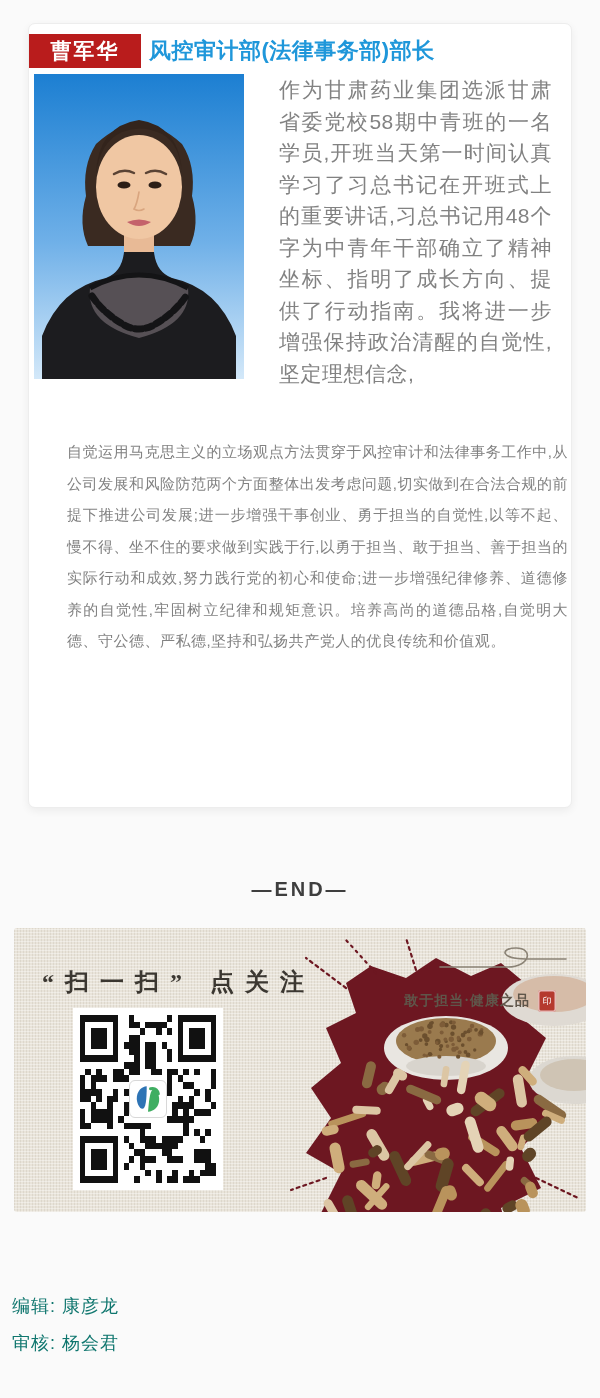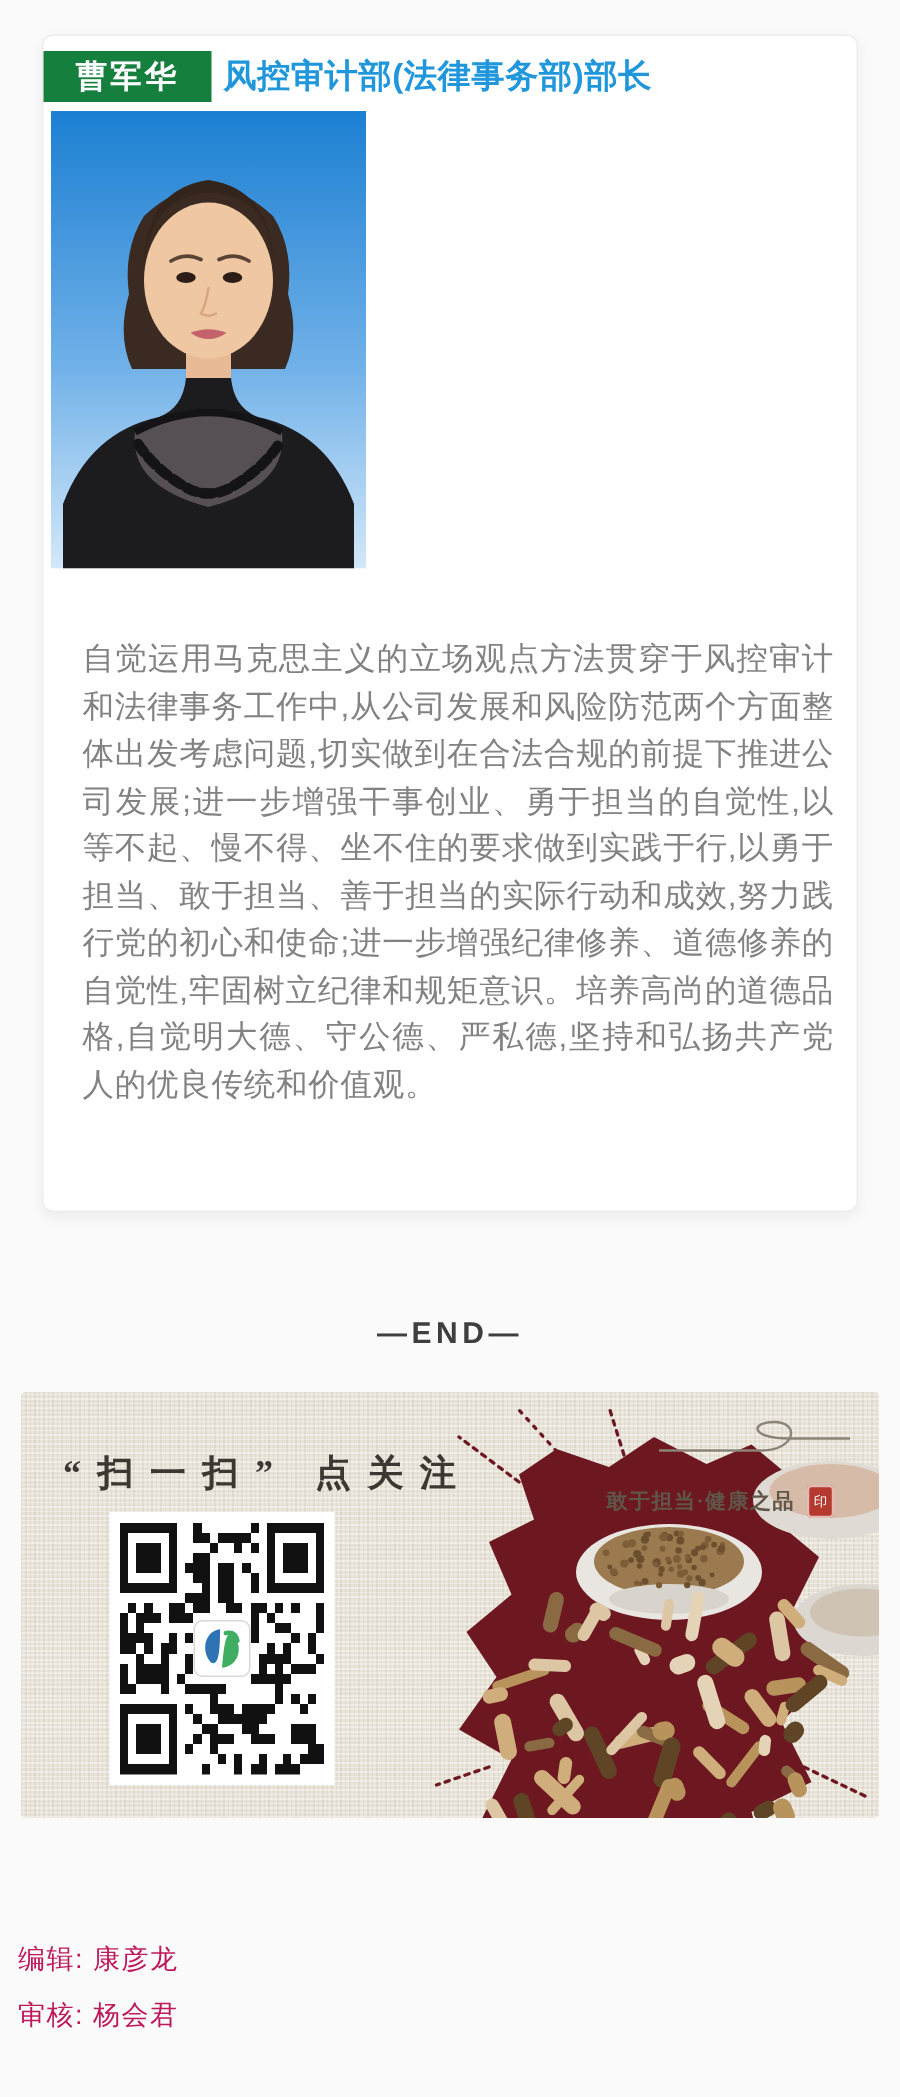--- a/index.html
+++ b/index.html
@@ -22,22 +22,22 @@
   .dept-title{font-size:22px;font-weight:bold;margin-left:8px;letter-spacing:.5px;}
   .portrait{
     position:absolute;left:5px;top:50px;width:210px;height:305px;display:block;
   }
   .intro{
     position:absolute;left:250px;top:50px;width:273px;margin:0;
     font-size:21px;line-height:31.5px;color:#828282;text-align:justify;
     letter-spacing:.5px;
   }
   .body-rest{
-    position:absolute;left:22px;top:396px;width:501px;margin:4px;
-    font-size:21px;line-height:31.5px;color:#828282;text-align:justify;
+    position:absolute;left:22px;top:396px;width:501px;margin:16px;
+    font-size:15px;line-height:31.5px;color:#828282;text-align:justify;
     letter-spacing:.5px;
   }
   
   .end-marker{
     position:absolute;left:0;top:860px;width:600px;text-align:center;
     font-size:20px;font-weight:bold;color:#3e3e3e;letter-spacing:3px;margin-top:18px;
   }
   
   .banner{
     position:absolute;left:14px;top:928px;width:572px;height:284px;
@@ -76,32 +76,32 @@
   }
   .company-bar{
     position:absolute;left:30px;top:287px;width:234px;height:41px;border-radius:3px;
     display:flex;align-items:center;box-shadow:0 1px 2px rgba(0,0,0,.12);
   }
   .company-bar .mag{margin:0 8px 0 10px;flex:0 0 auto;}
   .company-text{display:flex;flex-direction:column;line-height:1;}
   .company-cn{font-size:16px;font-weight:bold;color:#1d5f46;letter-spacing:.5px;}
   .company-en{font-size:7px;color:#37815f;margin-top:4px;letter-spacing:.2px;}
   
-  .meta-line{position:absolute;left:12px;font-size:18px;color:#be185d;letter-spacing:1px;}
+  .meta-line{position:absolute;left:12px;font-size:18px;color:#0f766e;letter-spacing:1px;}
   .meta-editor{top:1294px;}
   .meta-reviewer{top:1331px;}
   .meta-line .name{margin-left:6px;}
 </style>
 </head>
 <body>
 
 <div class="card">
 
   <div class="hdr">
-    <div class="name-badge" style="background:#15803d;align-items:center;">
+    <div class="name-badge" style="background:#b91c1c;align-items:center;">
       <span>曹军华</span>
     </div>
     <div class="dept-title" style="color:#1f97da;">风控审计部(法律事务部)部长</div>
   </div>
 
   <svg class="portrait" viewBox="0 0 210 305">
     <defs>
       <linearGradient id="skyBg" x1="0" y1="0" x2="0" y2="1">
         <stop offset="0" stop-color="#1c7fd2"></stop>
         <stop offset="0.55" stop-color="#6fb0e8"></stop>
@@ -128,20 +128,21 @@
 
     <path d="M93,148 Q105,143 117,148 Q105,156 93,148 Z" fill="#c4626b"></path>
 
     <path d="M8,305 L8,262 Q26,214 72,204 Q88,198 90,178 L120,178 Q122,198 138,204 Q184,214 202,262 L202,305 Z" fill="#1c1c1f"></path>
 
     <path d="M56,214 Q105,188 154,214 Q158,250 105,264 Q52,250 56,214 Z" fill="#7a7178" fill-opacity="0.62"></path>
     <path d="M56,214 Q105,188 154,214" stroke="#141416" stroke-width="5" fill="none"></path>
     <path d="M58,222 Q70,240 92,252 Q105,258 118,252 Q140,240 152,222" stroke="#141416" stroke-width="7" fill="none" stroke-dasharray="7 4" stroke-linecap="round"></path>
   </svg>
 
+  <p class="intro">作为甘肃药业集团选派甘肃省委党校58期中青班的一名学员,开班当天第一时间认真学习了习总书记在开班式上的重要讲话,习总书记用48个字为中青年干部确立了精神坐标、指明了成长方向、提供了行动指南。我将进一步增强保持政治清醒的自觉性,坚定理想信念,</p>
   <p class="body-rest">自觉运用马克思主义的立场观点方法贯穿于风控审计和法律事务工作中,从公司发展和风险防范两个方面整体出发考虑问题,切实做到在合法合规的前提下推进公司发展;进一步增强干事创业、勇于担当的自觉性,以等不起、慢不得、坐不住的要求做到实践于行,以勇于担当、敢于担当、善于担当的实际行动和成效,努力践行党的初心和使命;进一步增强纪律修养、道德修养的自觉性,牢固树立纪律和规矩意识。培养高尚的道德品格,自觉明大德、守公德、严私德,坚持和弘扬共产党人的优良传统和价值观。</p>
 </div>
 
 <div class="end-marker">—END—</div>
 
 <div class="banner">
 
   <svg class="herbs" viewBox="0 0 300 358">
 
     <path d="M60,55 L85,38 L120,50 L150,30 L185,48 L215,35 L245,60 L230,85 L260,110 L240,150 L270,185 L235,220

